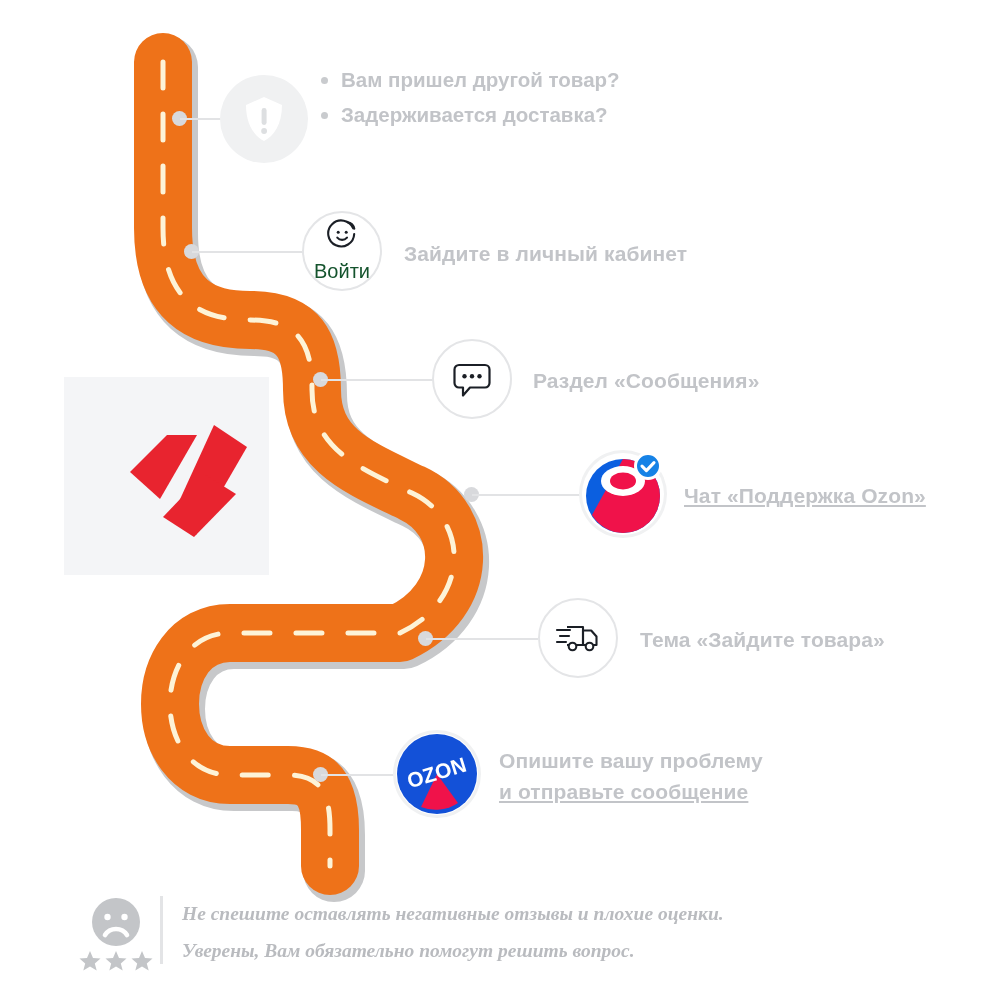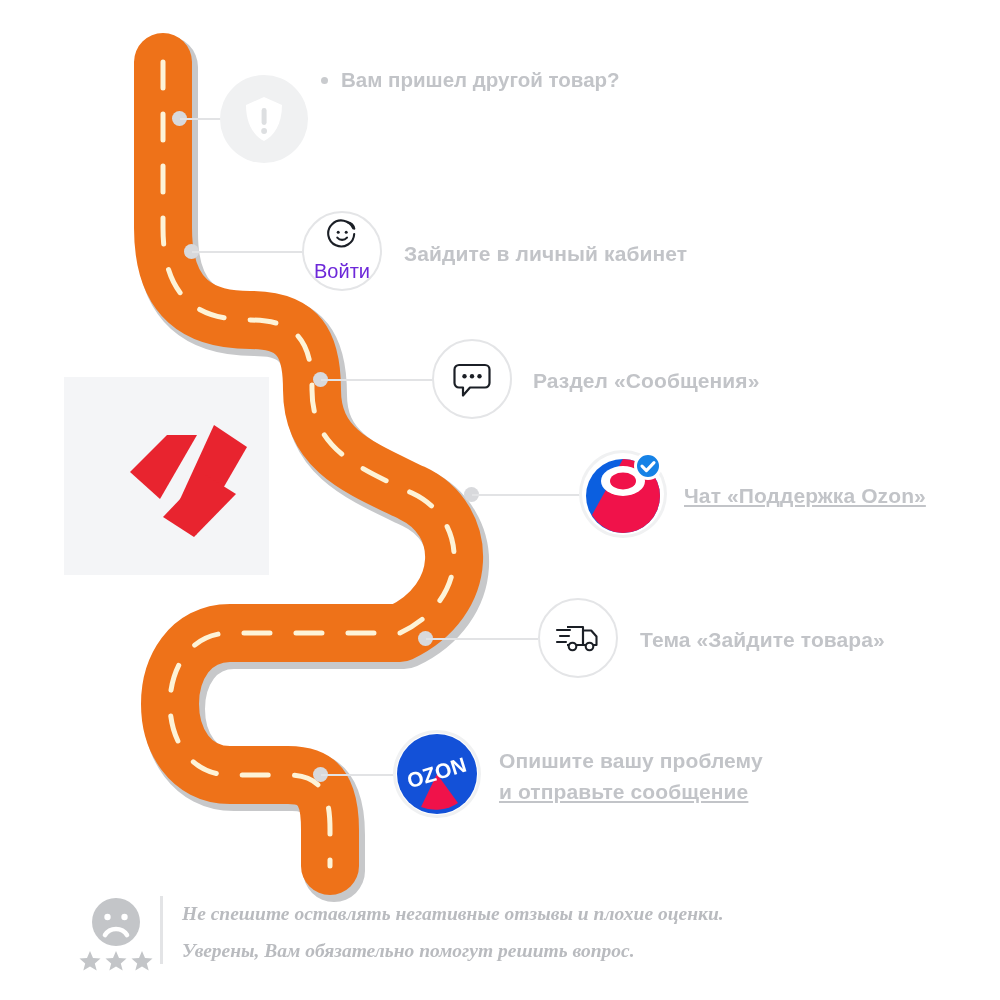--- a/index.html
+++ b/index.html
@@ -56,21 +56,21 @@
   .bullet-row{display:flex;align-items:center;margin-bottom:11px;}
   .bullet-dot{
     width:7px;height:7px;border-radius:50%;background:#c9cbce;
     margin-right:13px;flex:0 0 auto;
   }
   .bullet-text{
     color:#c2c4c8;font-weight:bold;font-size:20.5px;white-space:pre;
   }
 
   .login-text{
-    font-size:20px;color:#6d28d9;font-weight:normal;margin-top:11px;
+    font-size:20px;color:#14532d;font-weight:normal;margin-top:11px;
     font-family:"Liberation Sans",sans-serif;
   }
 
   
   .footer{position:absolute;left:78px;top:893px;width:850px;height:80px;}
   .footer-divider{
     position:absolute;left:82px;top:3px;width:3px;height:68px;background:#e3e4e6;
   }
   .footer-text{
     position:absolute;left:104px;top:0px;
@@ -125,20 +125,24 @@
         <path d="M22 3 L40 11 C40 30 32 42 22 47 C12 42 4 30 4 11 Z" fill="#ffffff"></path>
         <rect x="19.6" y="14" width="5" height="17" rx="2.4" fill="#dddfe1"></rect>
         <circle cx="22.1" cy="37" r="2.9" fill="#dddfe1"></circle>
       </svg>
     </div>
 
     <div class="bullet-list">
       <div class="bullet-row">
         <span class="bullet-dot"></span>
         <span class="bullet-text">Вам пришел другой товар?</span>
+      </div>
+      <div class="bullet-row">
+        <span class="bullet-dot"></span>
+        <span class="bullet-text">Задерживается доставка?</span>
       </div>
     </div>
   </div>
 
   <div class="node">
     <div class="conn-dot" style="left:184px;top:244px;"></div>
     <div class="connector" style="left:192px;top:251px;width:114px;"></div>
     <div class="bubble bubble-plain" style="left:302px;top:211px;width:80px;height:80px;">
       <svg width="30" height="30" viewBox="0 0 30 30">
         <path d="M26.2 9.4 A13 13 0 1 0 27.2 15" fill="none" stroke="#1b1f26" stroke-width="2.1" stroke-linecap="round"></path>

